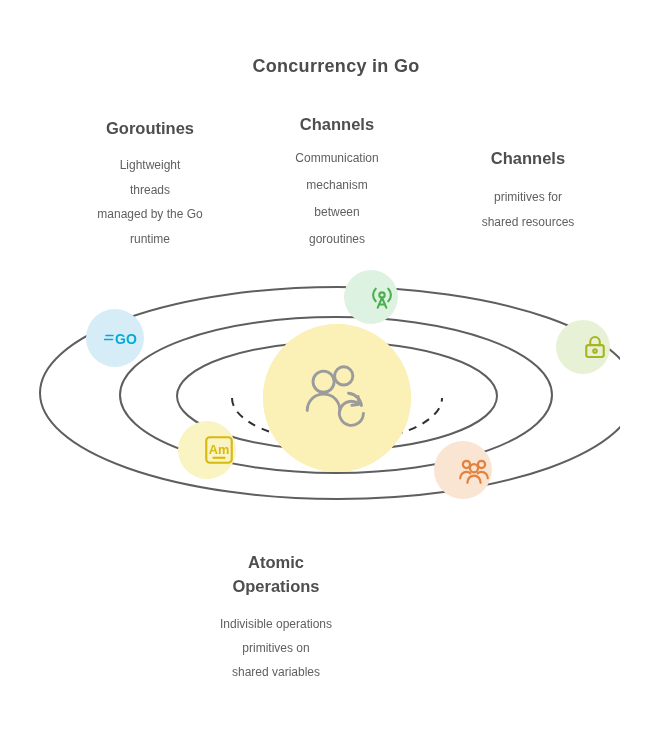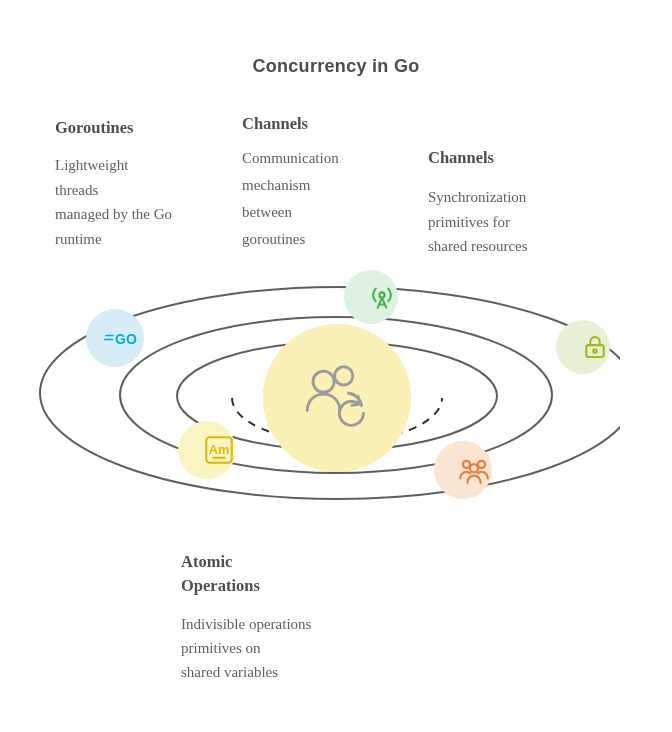--- a/index.html
+++ b/index.html
@@ -5,23 +5,23 @@
   html,body{margin:0;padding:0;background:#ffffff;}
   .canvas{
     position:relative;width:620px;height:732px;background:#ffffff;
     font-family:"Liberation Sans", sans-serif;overflow:hidden;
   }
   .title{
     position:absolute;top:56px;left:0;width:672px;text-align:center;
     font-size:18px;font-weight:bold;color:#4c4c4c;letter-spacing:.3px;
   }
   .orbits{position:absolute;left:0;top:0;}
-  .tblock{position:absolute;text-align:left;color:#5f5f5f;font-family:Liberation Serif, serif;}
+  .tblock{position:absolute;text-align:center;color:#5f5f5f;}
   .thead{font-size:16.5px;font-weight:bold;color:#4e4e4e;line-height:24px;}
-  .tbody{margin-top:13px;font-size:15px;line-height:24.5px;}
+  .tbody{margin-top:13px;font-size:12px;line-height:24.5px;}
   #blk-goroutines{left:55px;top:116px;width:190px;}
   #blk-channels{left:242px;top:112px;width:190px;}
   #blk-channels .tbody{margin-top:9px;line-height:27px;}
   #blk-mutexes{left:428px;top:146px;width:200px;}
   #blk-mutexes .tbody{margin-top:15px;}
   #blk-atomic{left:181px;top:550px;width:190px;}
   #blk-atomic .tbody{margin-top:14px;line-height:24px;}
   #blk-waitgroups{left:355px;top:552px;width:195px;}
   #blk-waitgroups .tbody{margin-top:14px;line-height:24px;}
   .node{
@@ -131,21 +131,20 @@
       <div>Communication</div>
       <div>mechanism</div>
       <div>between</div>
       <div>goroutines</div>
     </div>
   </div>
 
   <div class="tblock" id="blk-mutexes">
     <div class="thead">Channels</div>
     <div class="tbody">
-      <div>Synchronization</div>
       <div>primitives for</div>
       <div>shared resources</div>
     </div>
   </div>
 
   <div class="tblock" id="blk-atomic">
     <div class="thead">
       <div>Atomic</div>
       <div>Operations</div>
     </div>

